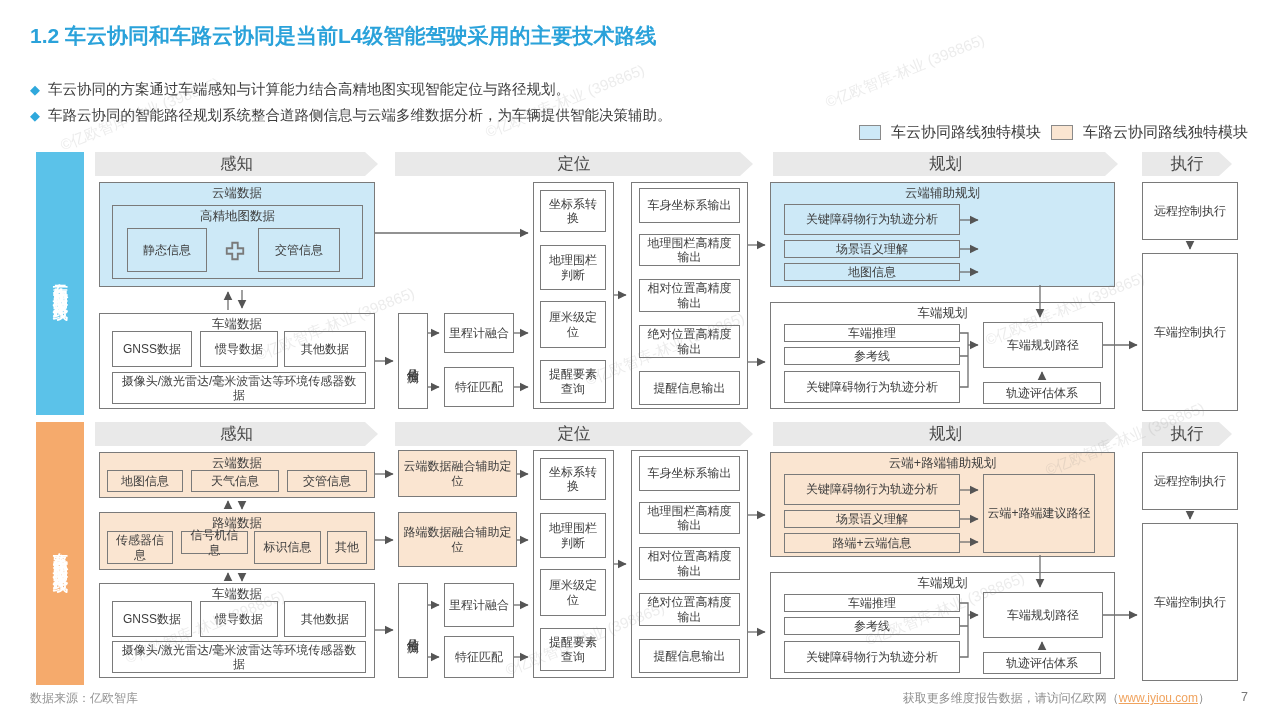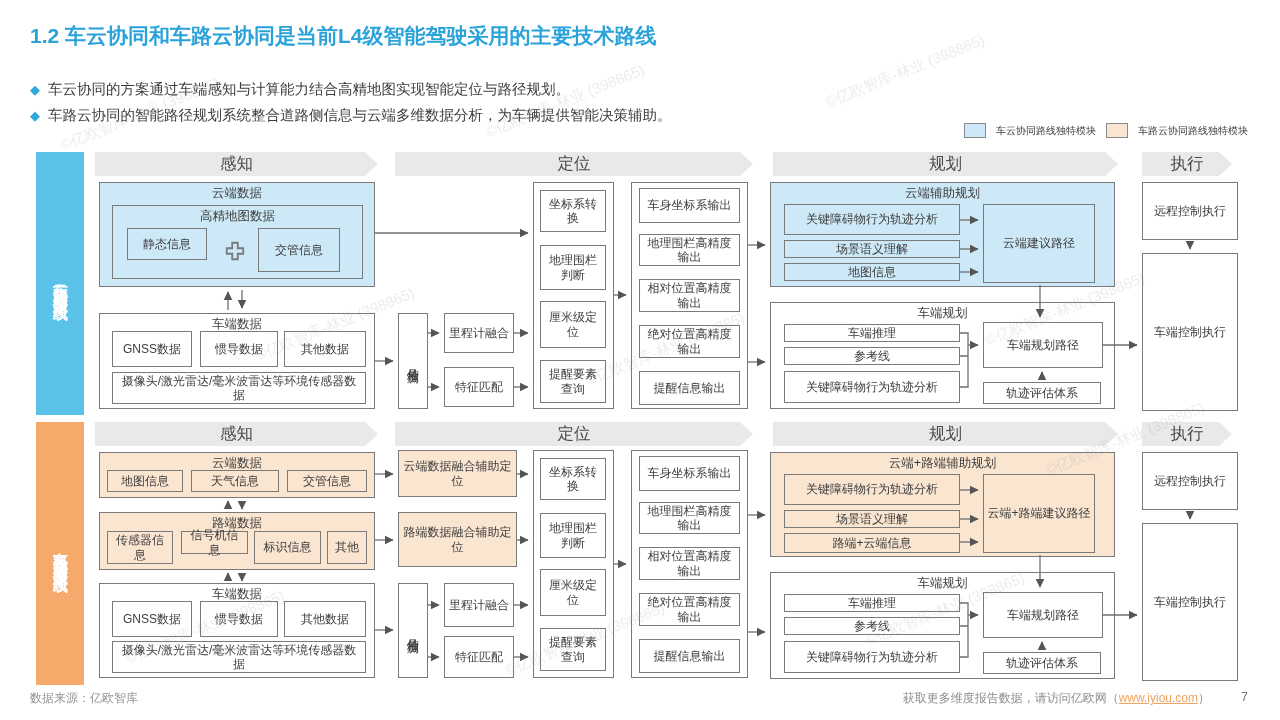--- a/index.html
+++ b/index.html
@@ -22,21 +22,21 @@
   .vtext{writing-mode:vertical-lr;text-orientation:upright;letter-spacing:1px;}
   .wm{position:absolute;color:rgba(130,130,130,0.15);font-size:15px;white-space:nowrap;
       transform:rotate(-22deg);z-index:7;pointer-events:none;}
   #title{position:absolute;left:30px;top:22px;font-size:21px;font-weight:bold;color:#2aa2da;}
   .bullet-row{position:absolute;left:30px;font-size:14.5px;color:#3d3d3d;display:flex;align-items:center;gap:8px;}
   .bullet-icon{color:#2fa8dc;font-size:13px;}
   #logo{position:absolute;right:30px;top:18px;display:flex;align-items:center;gap:4px;}
   #logo .logo-text{font-size:21px;color:#4a4a4a;letter-spacing:2px;}
   #legend{position:absolute;right:32px;top:123px;display:flex;align-items:center;gap:10px;z-index:2;}
   .sw{width:22px;height:15px;border:1.3px solid #8a8a8a;box-sizing:border-box;}
-  .legend-label{font-size:10px;color:#3d3d3d;}
+  .legend-label{font-size:15px;color:#3d3d3d;}
   #connectors{position:absolute;left:0;top:0;z-index:5;pointer-events:none;}
   #footer-src{position:absolute;left:30px;top:690px;font-size:12px;color:#939393;}
   #footer-right{position:absolute;right:70px;top:690px;font-size:12px;color:#8d8d8d;}
   #footer-right .link{color:#f0a35e;text-decoration:underline;cursor:pointer;}
   #page-num{position:absolute;right:32px;top:690px;font-size:12.5px;color:#777;}
   .plus-icon{position:absolute;z-index:3;}
 </style>
 </head>
 <body>
 
@@ -60,21 +60,21 @@
 
   <div class="side" style="left:36px;top:152px;height:263px;background:#5bc2e9;">车云协同的技术路线</div>
 
   <div class="band" style="left:95px;top:152px;width:283px;">感知</div>
   <div class="band" style="left:395px;top:152px;width:358px;">定位</div>
   <div class="band" style="left:773px;top:152px;width:345px;">规划</div>
   <div class="band" style="left:1142px;top:152px;width:90px;">执行</div>
 
   <div class="b g bl" style="left:99px;top:182px;width:276px;height:105px;"><span class="gt">云端数据</span></div>
   <div class="b g bl" style="left:112px;top:205px;width:251px;height:74px;"><span class="gt">高精地图数据</span></div>
-  <div class="b bl" style="left:127px;top:228px;width:80px;height:32px;">静态信息</div>
+  <div class="b bl" style="left:127px;top:228px;width:80px;height:44px;">静态信息</div>
   <div class="plus-icon" style="left:224px;top:240px;">
     <svg width="22" height="22" viewBox="0 0 24 24">
         <path d="M9 3 h6 v6 h6 v6 h-6 v6 h-6 v-6 h-6 v-6 h6 z" fill="#cde9f7" stroke="#7a7a7a" stroke-width="2"></path>
       </svg>
   </div>
   <div class="b bl" style="left:258px;top:228px;width:82px;height:44px;">交管信息</div>
   <div class="b g" style="left:99px;top:313px;width:276px;height:96px;"><span class="gt">车端数据</span></div>
   <div class="b" style="left:112px;top:331px;width:80px;height:36px;">GNSS数据</div>
   <div class="b" style="left:200px;top:331px;width:78px;height:36px;">惯导数据</div>
   <div class="b" style="left:284px;top:331px;width:82px;height:36px;">其他数据</div>
@@ -92,21 +92,20 @@
   <div class="b" style="left:639px;top:188px;width:101px;height:35px;">车身坐标系输出</div>
   <div class="b" style="left:639px;top:234px;width:101px;height:32px;">地理围栏高精度输出</div>
   <div class="b" style="left:639px;top:279px;width:101px;height:33px;">相对位置高精度输出</div>
   <div class="b" style="left:639px;top:325px;width:101px;height:33px;">绝对位置高精度输出</div>
   <div class="b" style="left:639px;top:371px;width:101px;height:34px;">提醒信息输出</div>
 
   <div class="b g bl" style="left:770px;top:182px;width:345px;height:105px;"><span class="gt">云端辅助规划</span></div>
   <div class="b bl" style="left:784px;top:204px;width:176px;height:31px;">关键障碍物行为轨迹分析</div>
   <div class="b bl" style="left:784px;top:240px;width:176px;height:18px;">场景语义理解</div>
   <div class="b bl" style="left:784px;top:263px;width:176px;height:18px;">地图信息</div>
-  <div class="b bl" style="left:983px;top:204px;width:112px;height:79px;">云端建议路径</div>
   <div class="b g" style="left:770px;top:302px;width:345px;height:107px;"><span class="gt">车端规划</span></div>
   <div class="b" style="left:784px;top:324px;width:176px;height:18px;">车端推理</div>
   <div class="b" style="left:784px;top:347px;width:176px;height:18px;">参考线</div>
   <div class="b" style="left:784px;top:371px;width:176px;height:32px;">关键障碍物行为轨迹分析</div>
   <div class="b" style="left:983px;top:322px;width:120px;height:46px;">车端规划路径</div>
   <div class="b" style="left:983px;top:382px;width:118px;height:22px;">轨迹评估体系</div>
 
   <div class="b" style="left:1142px;top:182px;width:96px;height:58px;">远程控制执行</div>
   <div class="b" style="left:1142px;top:253px;width:96px;height:158px;">车端控制执行</div>
 

